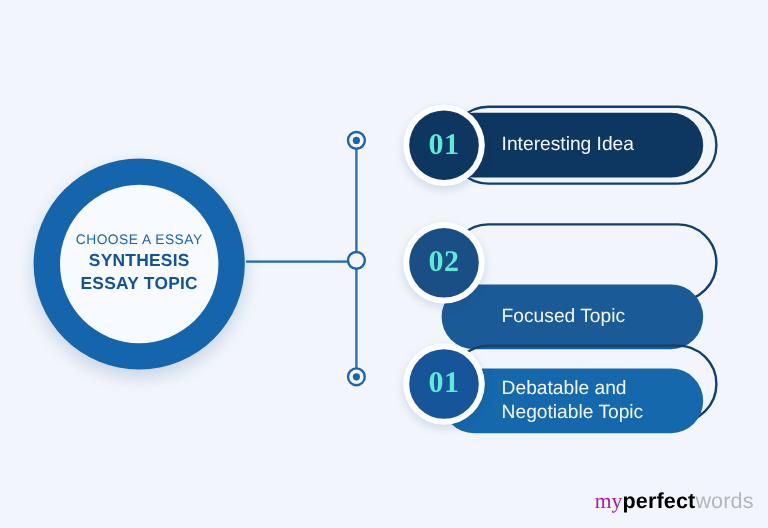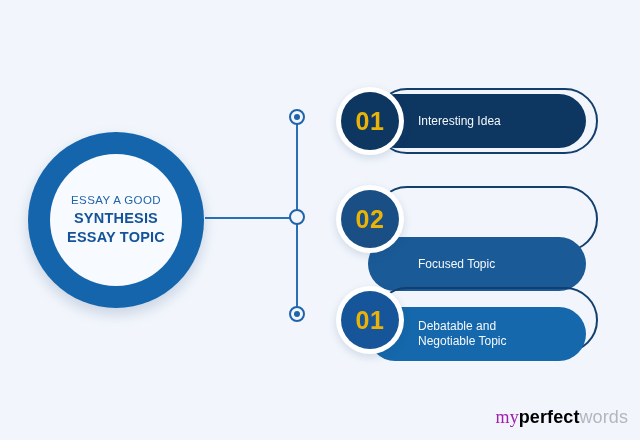--- a/index.html
+++ b/index.html
@@ -130,21 +130,21 @@
     top: 6px;
     width: 218px;
     height: 54px;
     border-radius: 27px;
     box-sizing: border-box;
     display: flex;
     align-items: center;
   }
   .pill-label {
     color: #f4f8fd;
-    font-size: 12px;
+    font-size: 16px;
     line-height: 1.25;
     padding-left: 50px;
     padding-right: 14px;
     white-space: pre-line;
   }
 
   
   .badge-ring {
     position: absolute;
     left: 0;
@@ -158,24 +158,25 @@
   .badge {
     position: absolute;
     left: 5px;
     top: 5px;
     width: 58px;
     height: 58px;
     border-radius: 50%;
     display: flex;
     align-items: center;
     justify-content: center;
-    color: #eab308;
+    color: #5eead4;
     font-size: 25px;
     font-weight: bold;
     letter-spacing: 0.5px;
+    font-family: Liberation Serif, serif;
   }
 
   
   #logo {
     position: absolute;
     right: 12px;
     bottom: 12px;
     font-size: 18px;
     letter-spacing: 0.1px;
     white-space: nowrap;
@@ -184,21 +185,21 @@
   .logo-perfect{ color: #000000; font-weight: bold; }
   .logo-words  { color: #b3b7bd; }
 </style>
 </head>
 <body>
 
 <div id="canvas">
 
   <div id="hub">
     <div id="hub-inner">
-      <div class="hub-line-1">ESSAY A GOOD</div>
+      <div class="hub-line-1">CHOOSE A ESSAY</div>
       <div class="hub-line-2">SYNTHESIS</div>
       <div class="hub-line-3">ESSAY TOPIC</div>
     </div>
   </div>
 
   <div id="conn-horizontal"></div>
   <div id="conn-spine"></div>
   <div class="node" id="node-1"></div>
   <div class="node hollow" id="node-2"></div>
   <div class="node" id="node-3"></div>

